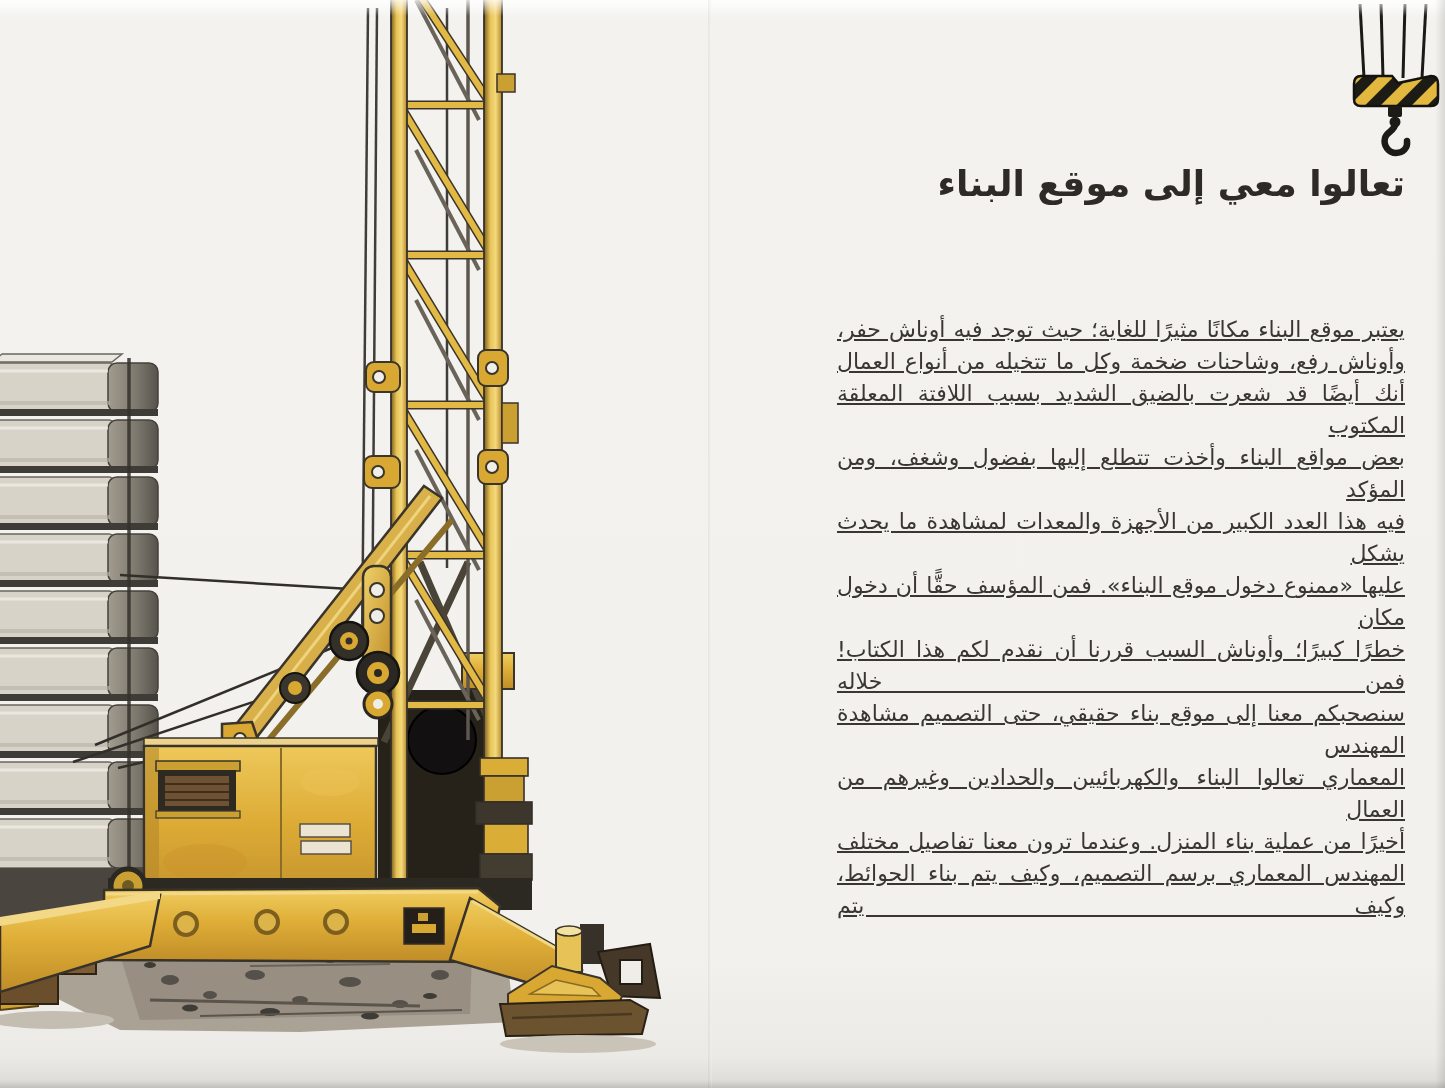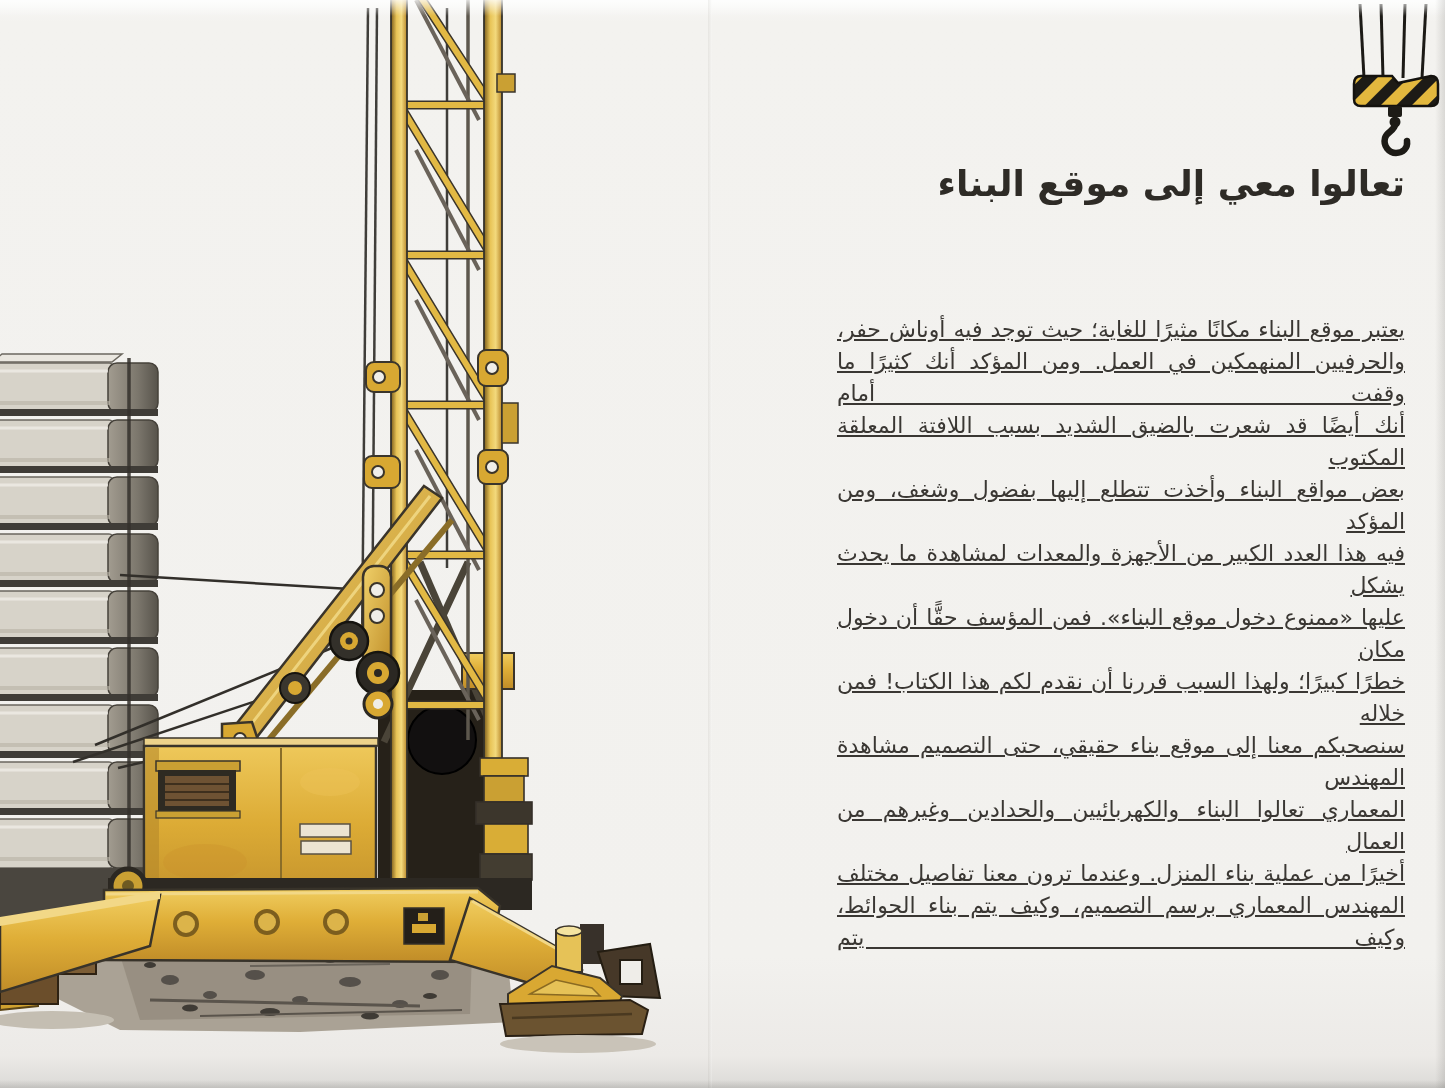--- a/index.html
+++ b/index.html
@@ -318,26 +318,26 @@
     <rect x="42" y="106" width="14" height="11" rx="2" fill="#1d1b16"></rect>
     <circle cx="49" cy="122" r="5.5" fill="#1d1b16"></circle>
     <path d="M49,124 C49,131 41,131 39,138 C37,146 43,153 50,153 C57,153 62,148 61,141" fill="none" stroke="#1d1b16" stroke-width="6.5" stroke-linecap="round"></path>
   </svg>
 
   <div class="page-title">تعالوا معي إلى موقع البناء</div>
 
   <div class="text-col">
     <div class="para">
         <div class="tline">يعتبر موقع البناء مكانًا مثيرًا للغاية؛ حيث توجد فيه أوناش حفر،</div>
-        <div class="tline">والحرفيين المنهمكين في العمل. ومن المؤكد أنك كثيرًا ما وقفت أمام</div>
+        <div class="tline">وأوناش رفع، وشاحنات ضخمة وكل ما تتخيله من أنواع العمال</div>
         <div class="tline">أنك أيضًا قد شعرت بالضيق الشديد بسبب اللافتة المعلقة المكتوب</div>
         <div class="tline">بعض مواقع البناء وأخذت تتطلع إليها بفضول وشغف، ومن المؤكد</div>
         <div class="tline">فيه هذا العدد الكبير من الأجهزة والمعدات لمشاهدة ما يحدث يشكل</div>
         <div class="tline">عليها «ممنوع دخول موقع البناء». فمن المؤسف حقًّا أن دخول مكان</div>
-        <div class="tline">خطرًا كبيرًا؛ ولهذا السبب قررنا أن نقدم لكم هذا الكتاب! فمن خلاله</div>
+        <div class="tline">خطرًا كبيرًا؛ وأوناش السبب قررنا أن نقدم لكم هذا الكتاب! فمن خلاله</div>
         <div class="tline">سنصحبكم معنا إلى موقع بناء حقيقي، حتى التصميم مشاهدة المهندس</div>
         <div class="tline">المعماري تعالوا البناء والكهربائيين والحدادين وغيرهم من العمال</div>
         <div class="tline">أخيرًا من عملية بناء المنزل. وعندما ترون معنا تفاصيل مختلف</div>
         <div class="tline">المهندس المعماري برسم التصميم، وكيف يتم بناء الحوائط، وكيف يتم</div>
       </div>
 
   </div>
 
   <div class="top-glare"></div>
   <div class="crease"></div>

